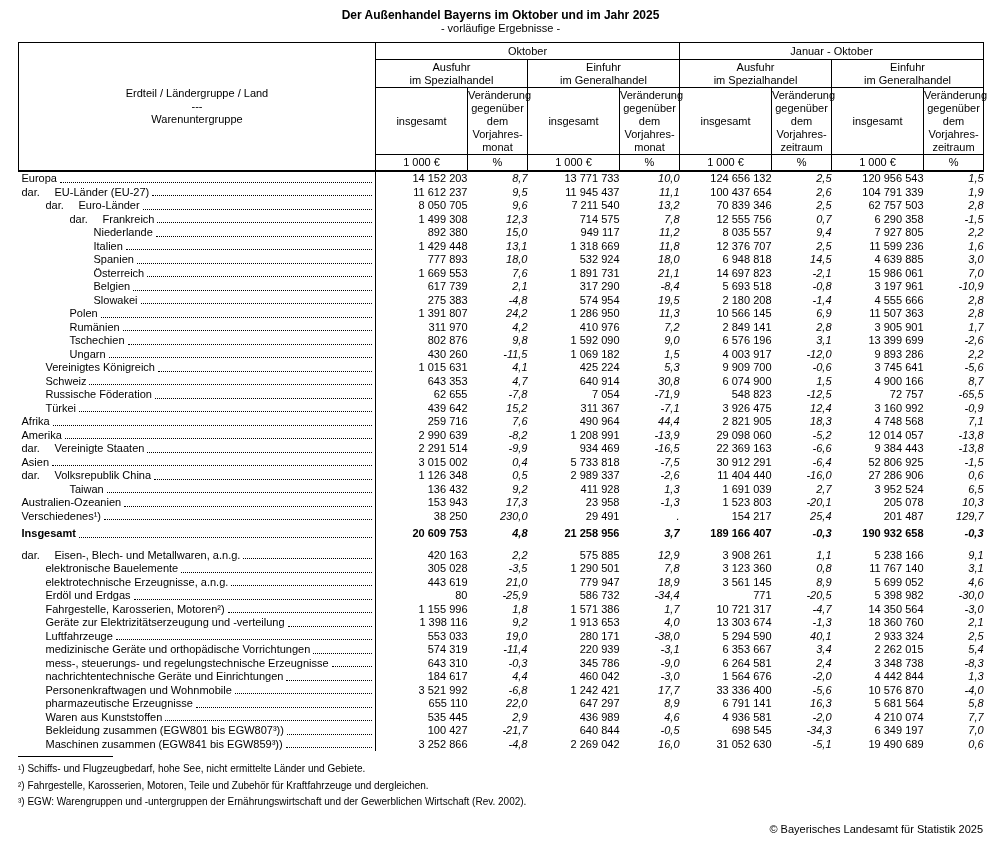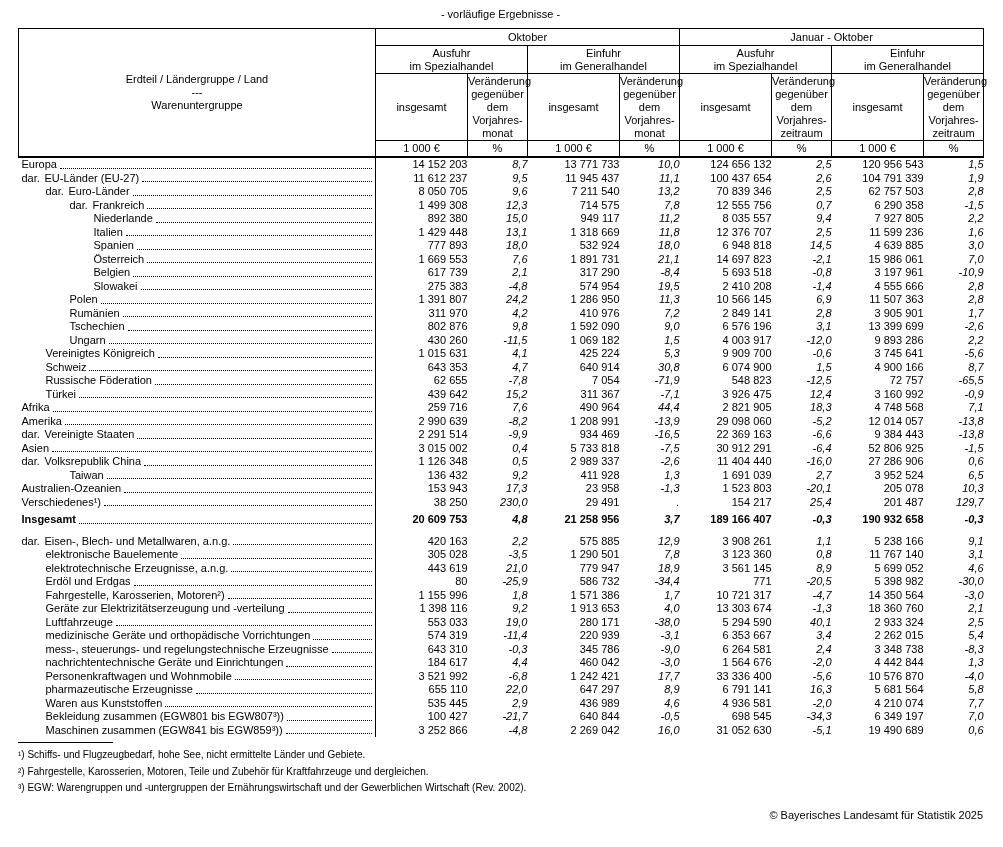--- a/index.html
+++ b/index.html
@@ -15,39 +15,40 @@
   thead th.pre{white-space:pre-line;}
   th.rowhead{white-space:pre-line;border-bottom:2px solid #000;font-size:11px;}
   tr.hr1 th{height:16px;}
   tr.hr2 th{height:27px;}
   tr.hr3 th{height:66px;}
   tr.units th{height:15px;border-bottom:2px solid #000;}
   
   tbody td{line-height:13.5px;height:13.5px;vertical-align:bottom;white-space:nowrap;overflow:hidden;}
   tbody td.lab{border-right:1px solid #000;}
   .labwrap{display:flex;align-items:flex-end;}
-  .labwrap .dar{display:inline-block;width:23px;flex:0 0 auto;}
+  .labwrap .dar{display:inline-block;width:33px;flex:0 0 auto;}
   .labwrap .txt{flex:0 0 auto;}
   .labwrap .leader{flex:1 1 auto;min-width:6px;border-bottom:1px dotted #000;margin:0 3px 3px 3px;}
   td.num{text-align:right;padding-right:14px;}
   td.pct{text-align:right;padding-right:8px;font-style:italic;}
   tr.bold td{font-weight:bold;}
   tr.spacer td{height:auto;border-bottom:none;}
   
   .footnotes{margin-top:5px;}
   .fnrule{width:95px;border-top:1px solid #000;margin:0 0 4px 0;}
   .fn{font-size:10px;line-height:16.5px;}
   .copyright{width:965px;text-align:right;font-size:11px;margin-top:12px;}
 </style>
 </head>
 <body>
 
 <div class="page">
 
   <div class="titles">
+    <div class="title">Der Außenhandel Bayerns im Oktober und im Jahr 2025</div>
     <div class="subtitle">- vorläufige Ergebnisse -</div>
   </div>
 
   <table class="tb">
     <colgroup>
       <col style="width:357px">
       <col style="width:92px">
         <col style="width:60px">
       <col style="width:92px">
         <col style="width:60px">
@@ -263,21 +264,21 @@
     <td class="lab">
       <div class="labwrap" style="padding-left: 75px;">
         <span class="txt">Slowakei</span>
               <span class="leader"></span>
       </div>
     </td>
     <td class="cell num">275 383</td>
     <td class="cell pct">-4,8</td>
     <td class="cell num">574 954</td>
     <td class="cell pct">19,5</td>
-    <td class="cell num">2 410 208</td>
+    <td class="cell num">2 180 208</td>
     <td class="cell pct">-1,4</td>
     <td class="cell num">4 555 666</td>
     <td class="cell pct">2,8</td>
   </tr>
         <tr>
     <td class="lab">
       <div class="labwrap" style="padding-left: 51px;">
         <span class="txt">Polen</span>
               <span class="leader"></span>
       </div>

